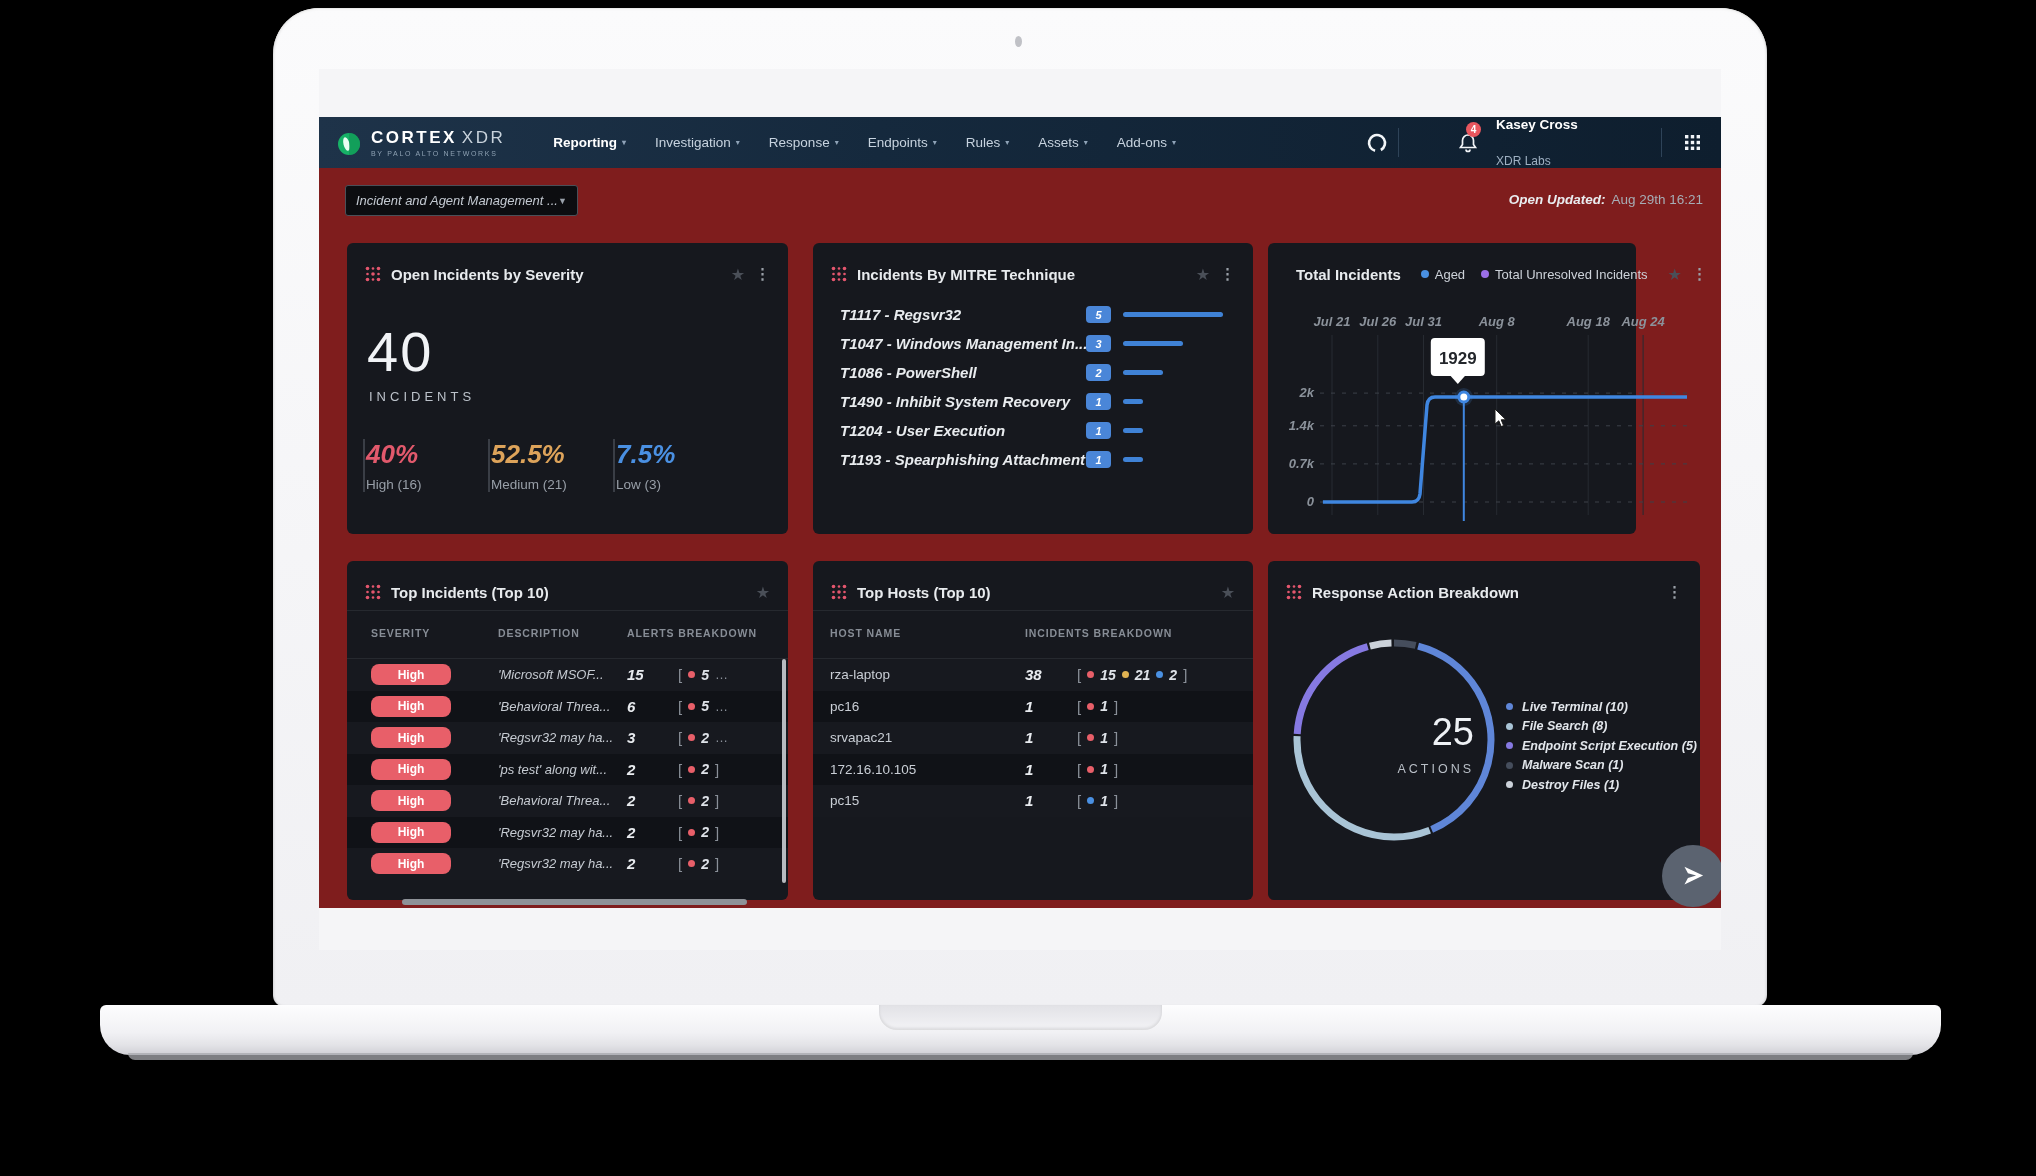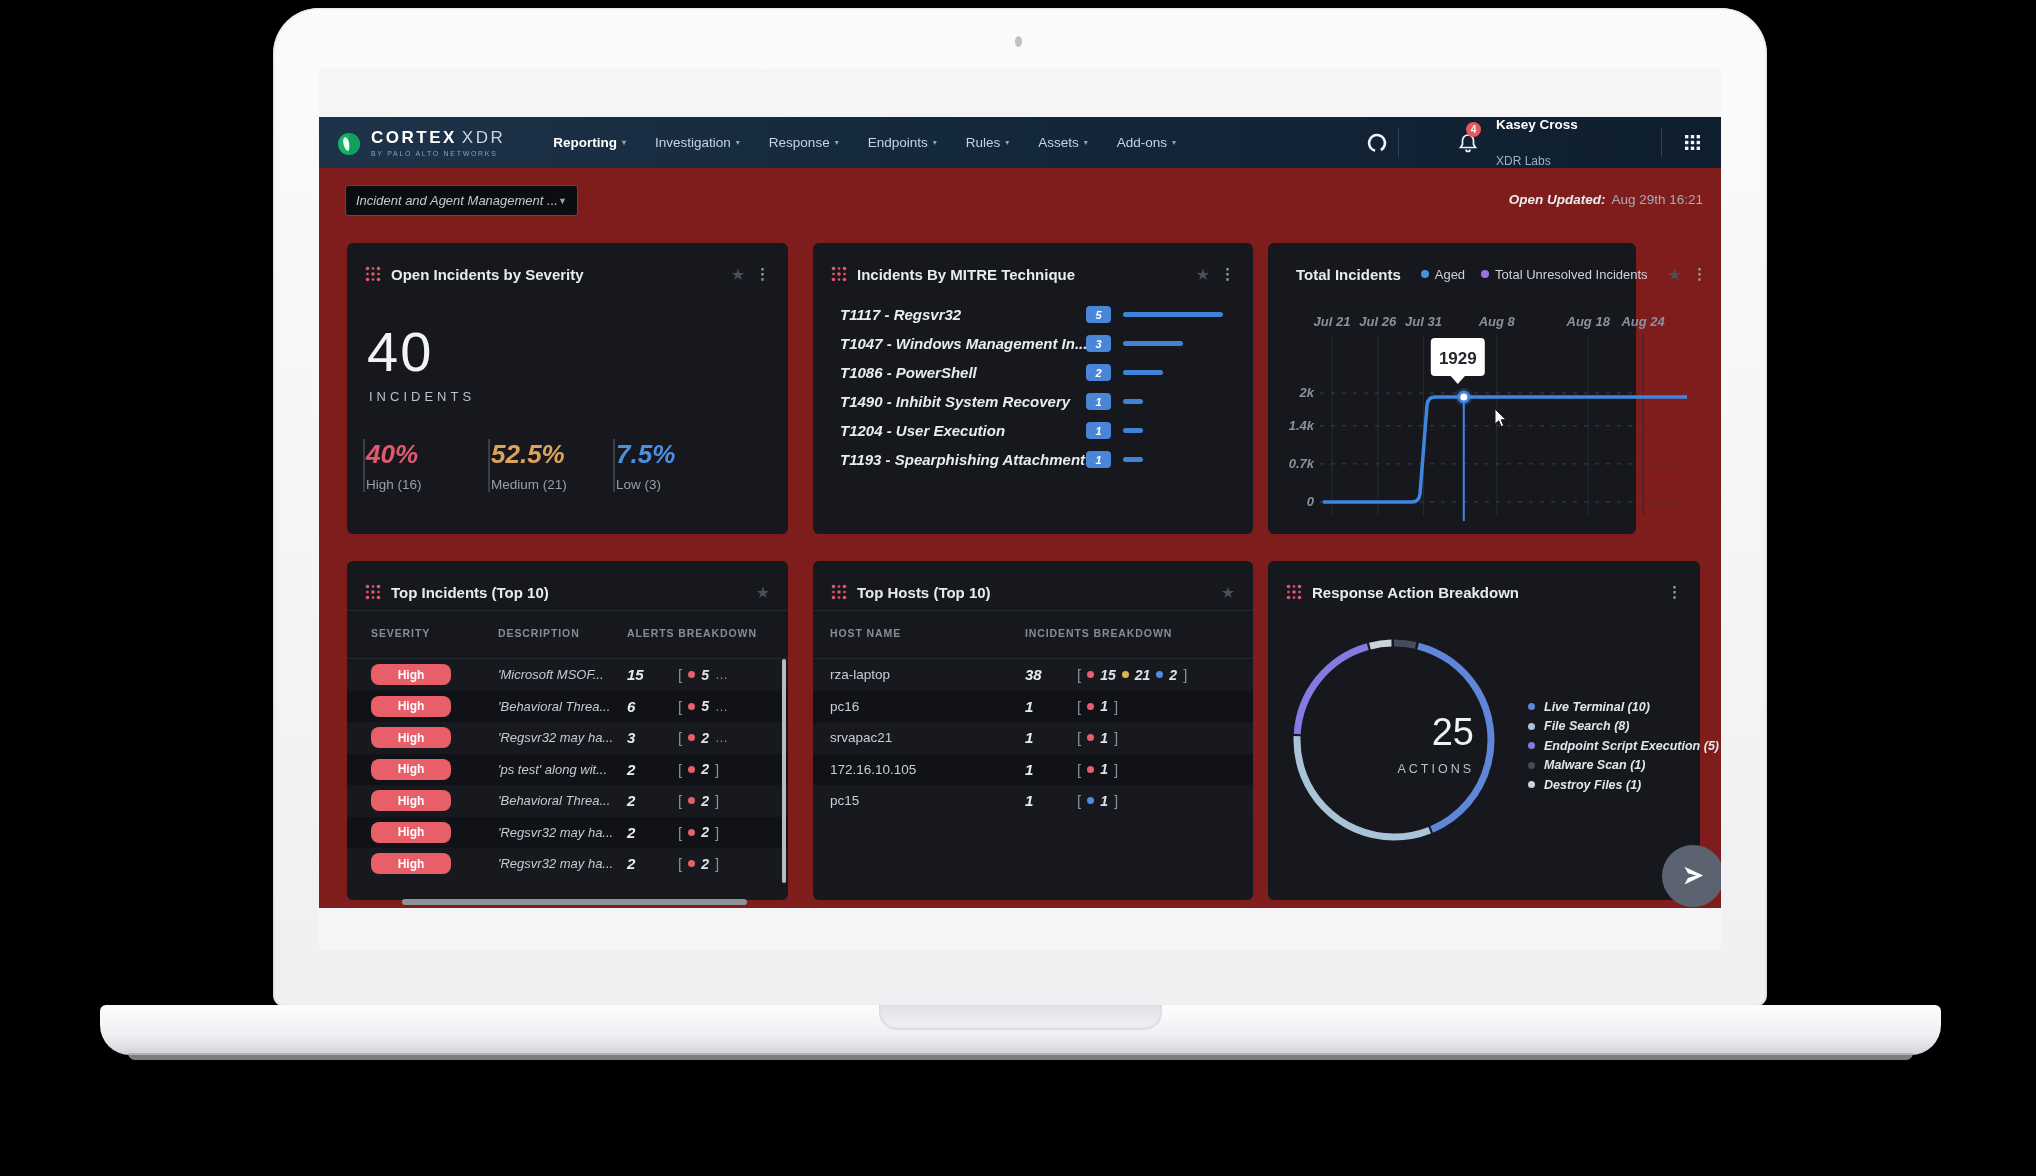--- a/index.html
+++ b/index.html
@@ -70,21 +70,21 @@
 .th-bk{left:264px}
 .bk-brk{color:#8a9099;font-size:15px}
 .bk-dot{width:7px;height:7px;border-radius:50%}
 .bk-val{font-style:italic;font-weight:bold;color:#dfe3e9;font-size:14px}
 .bk-more{color:#8a9099;font-size:13px}
 .vbar{position:absolute;right:2px;top:98px;width:4px;height:224px;background:#b7babf;border-radius:2px}
 .hbar{position:absolute;left:83px;top:731px;width:345px;height:6px;border-radius:3px;background:#8e9298}
 .donut-center{position:absolute;left:46px;top:150px;width:160px;text-align:right}
 .dc-val{font-size:38px;color:#eef1f5}
 .dc-label{font-size:12.5px;letter-spacing:3px;color:#b9bfc7;margin-top:8px}
-.resp-legend{position:absolute;left:260px;top:136px}
+.resp-legend{position:absolute;left:238px;top:136px}
 .rl-row{display:flex;align-items:center;height:19.5px}
 .rl-dot{width:7px;height:7px;border-radius:50%;margin-right:9px;flex:none}
 .rl-label{font-size:12.5px;font-weight:bold;font-style:italic;color:#e2e6eb;white-space:nowrap}
 .fab{position:absolute;left:1343px;top:677px;width:62px;height:62px;border-radius:50%;background:#5b6370;display:flex;align-items:center;justify-content:center}
 .base{position:absolute;left:100px;top:1005px;width:1841px;height:50px;background:linear-gradient(180deg,#fdfdfe 0%,#f1f1f4 55%,#e3e3e7 80%,#cfcfd5 100%);border-radius:6px 6px 30px 30px}
 .base::after{content:"";position:absolute;left:28px;right:28px;bottom:-5px;height:7px;background:#a7a8ae;border-radius:0 0 14px 14px;opacity:.75}
 .notch{position:absolute;left:779px;top:0;width:283px;height:25px;border-radius:0 0 18px 18px;background:linear-gradient(180deg,#e2e2e6,#f3f3f6);box-shadow:inset 0 -2px 3px rgba(0,0,0,.10)}
 </style>
 </head>
 <body>

